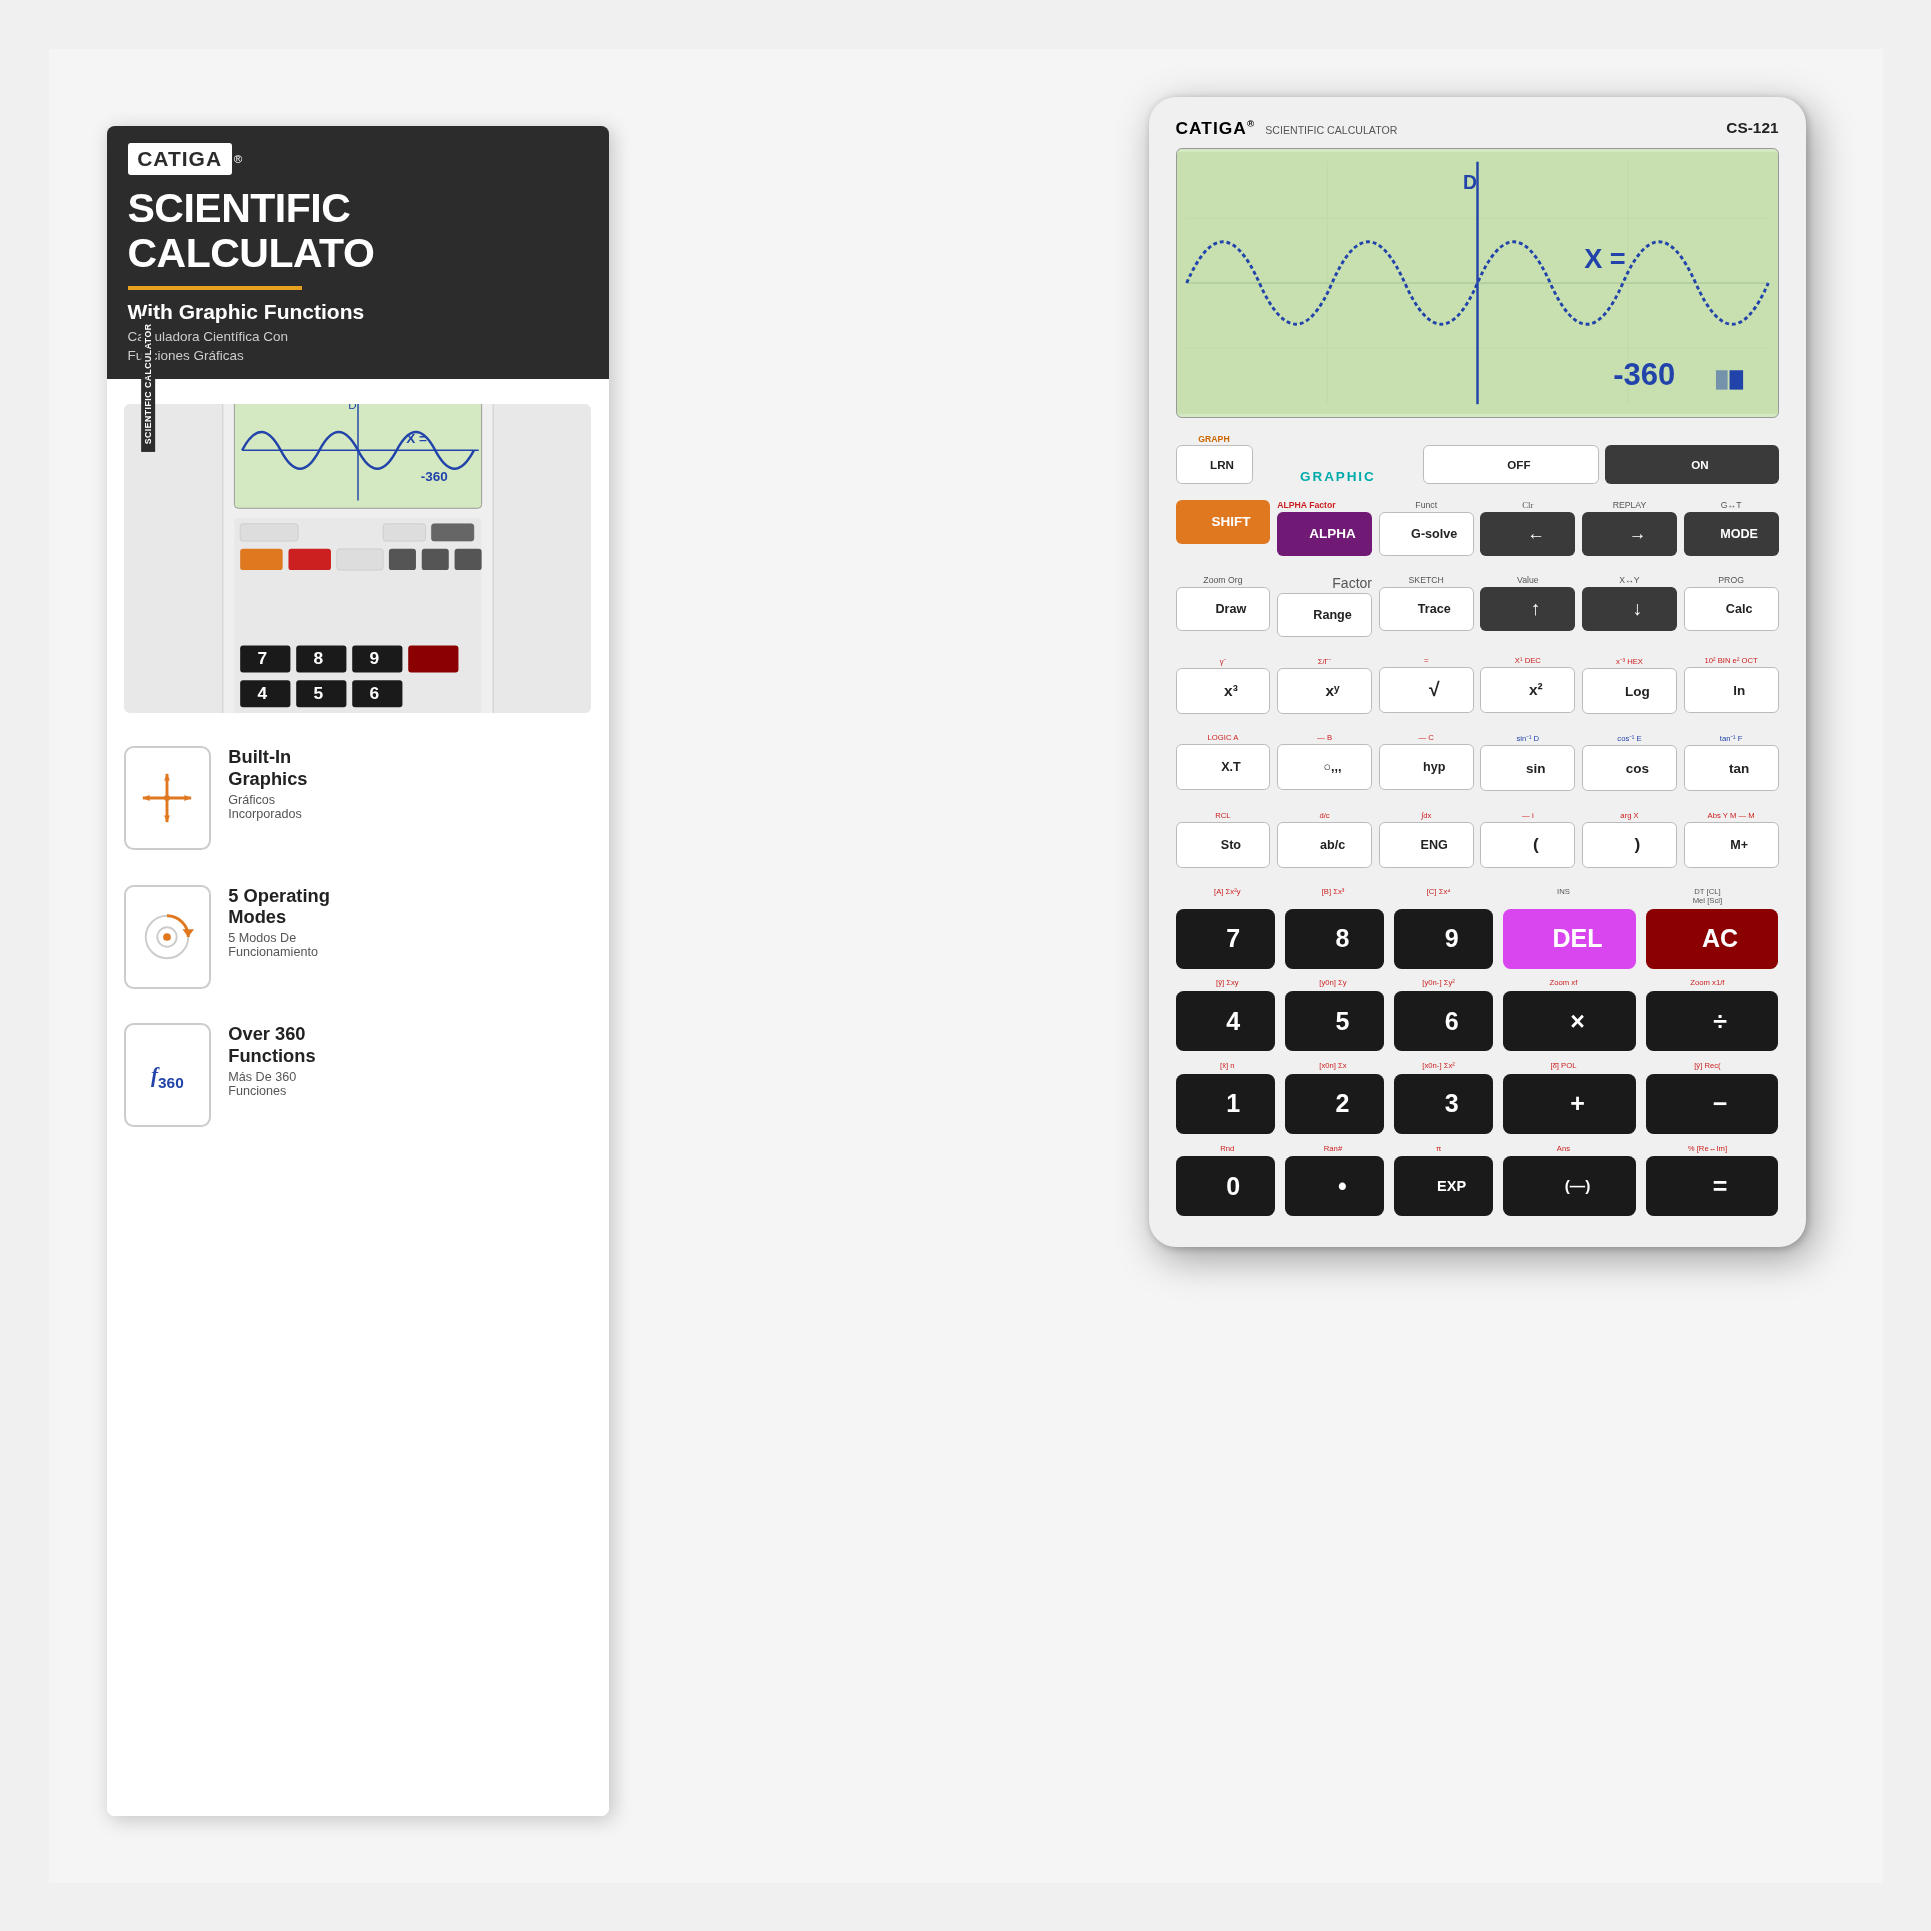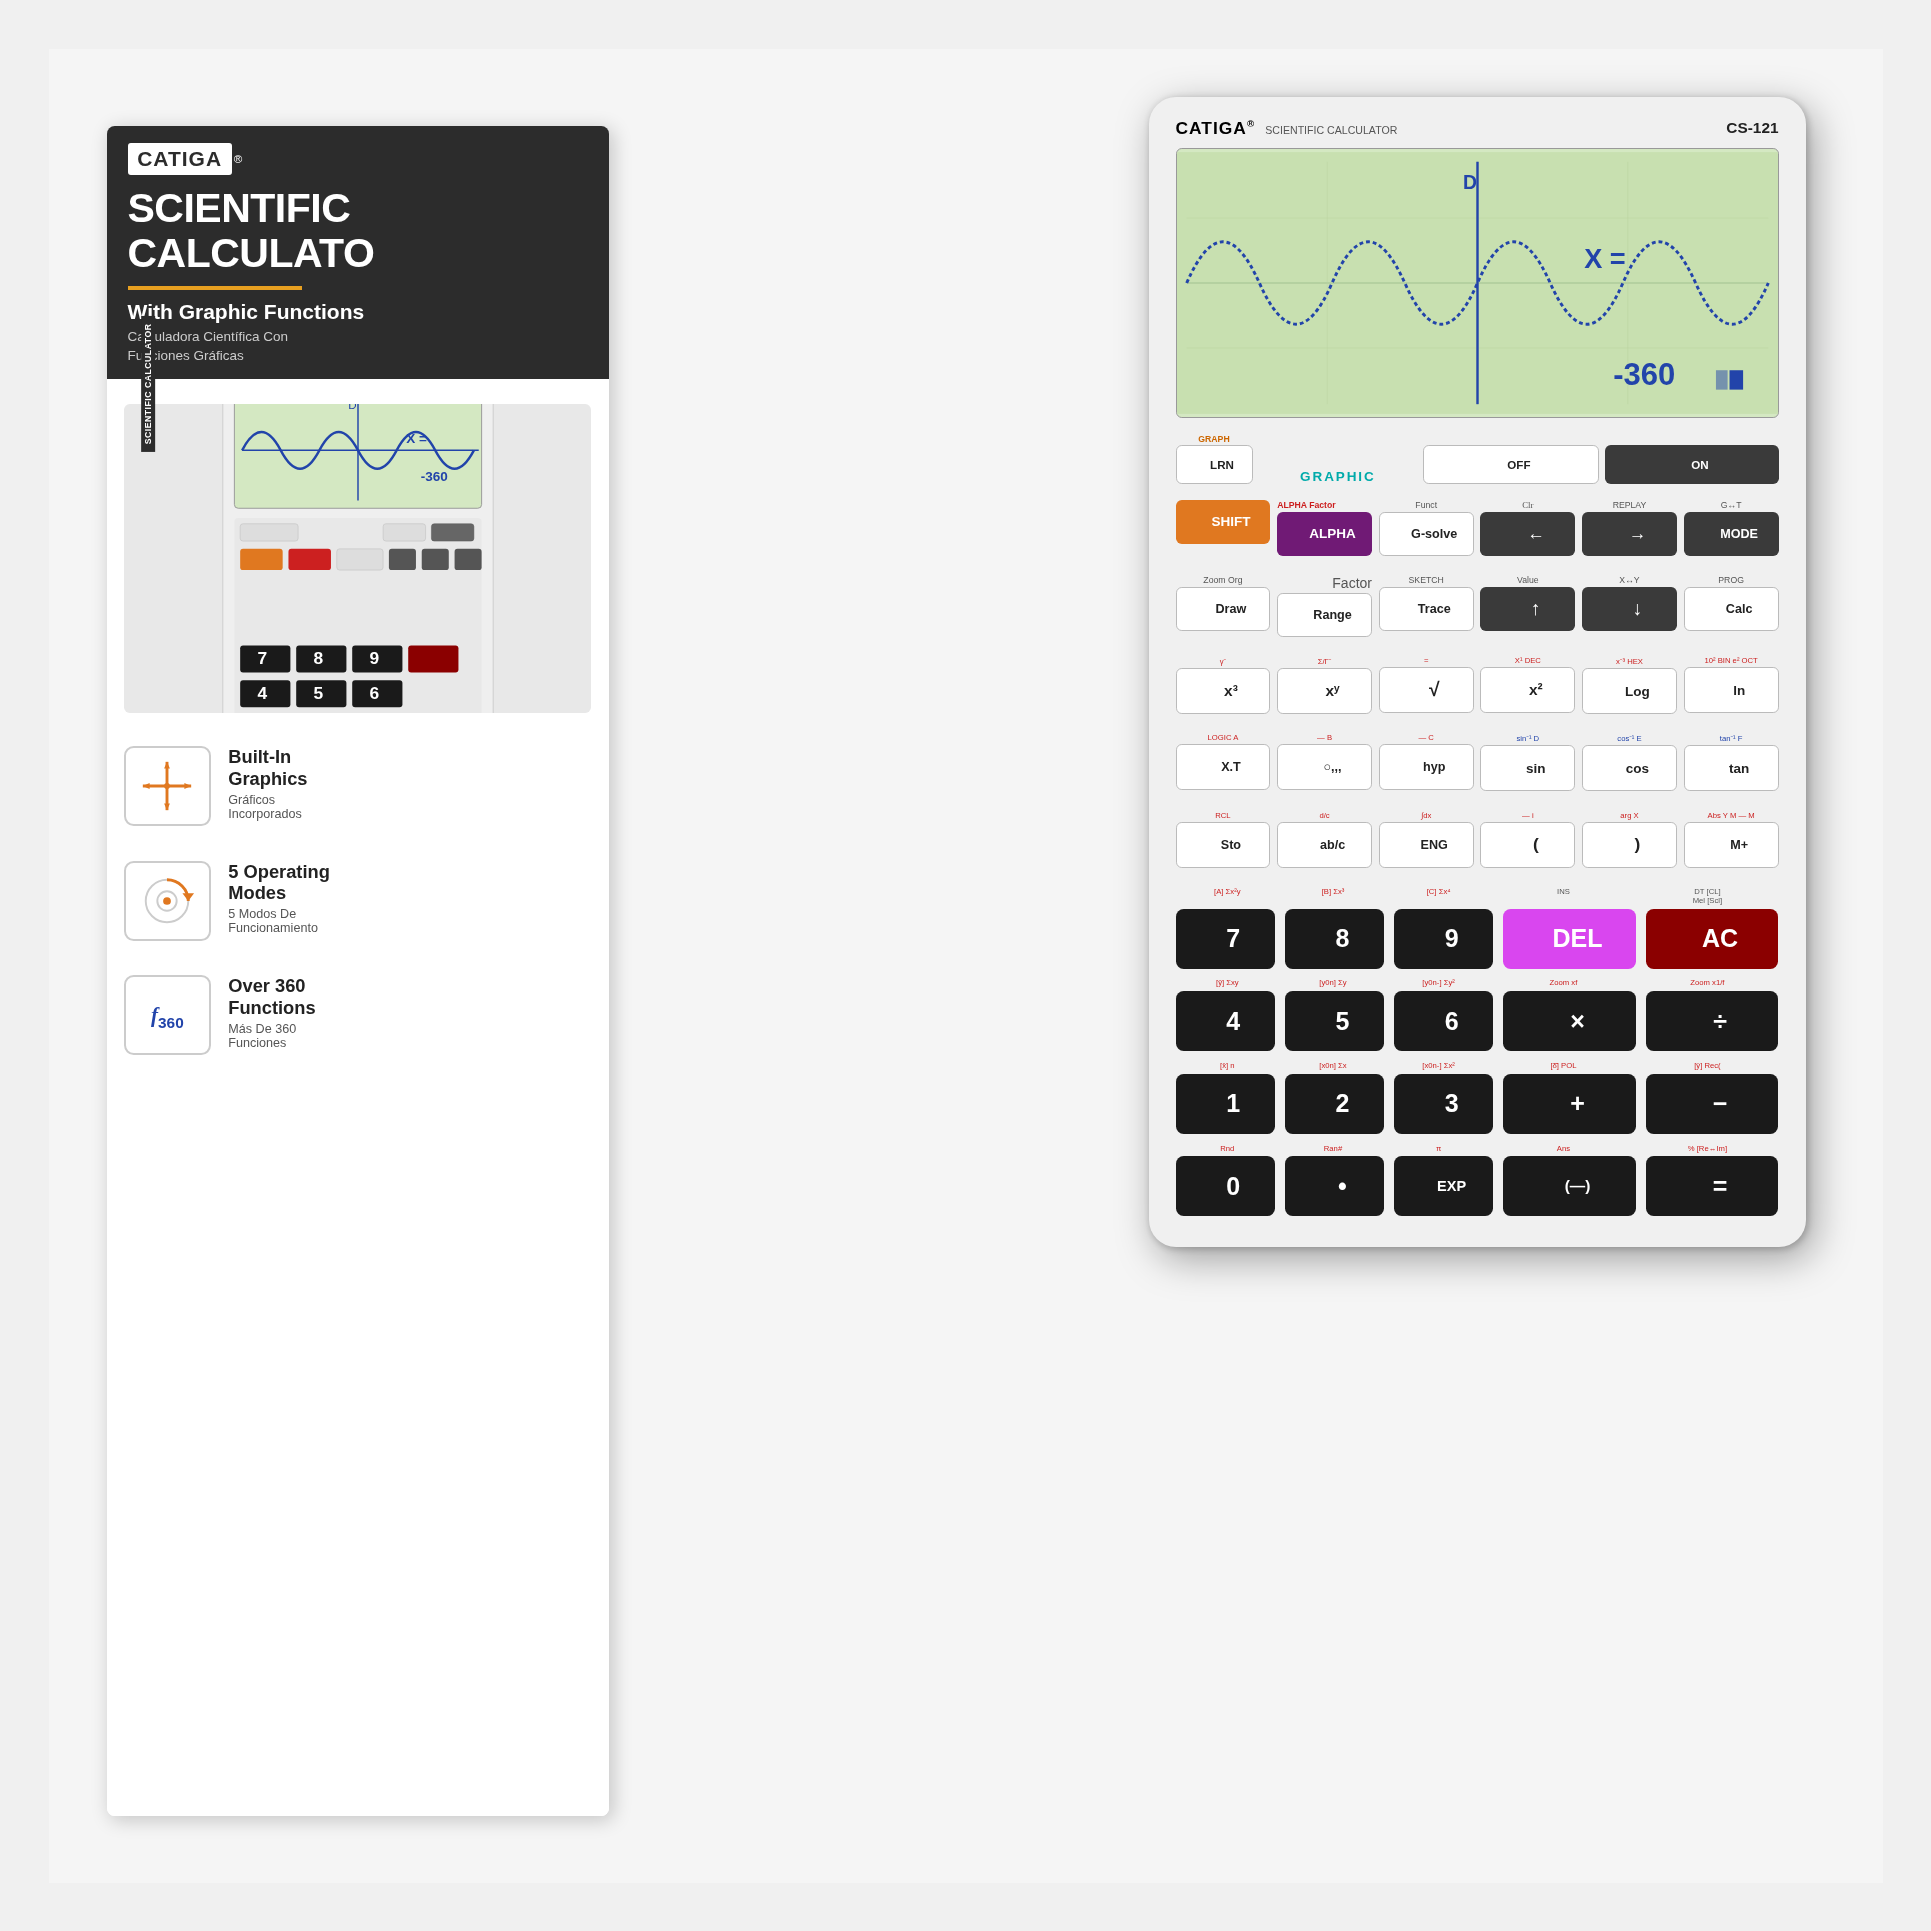--- a/index.html
+++ b/index.html
@@ -104,21 +104,21 @@
       overflow: hidden;
     }
     .feature-row {
       display: flex;
       align-items: flex-start;
       gap: 17.4px;
       margin: 17.4px 0;
     }
     .feature-icon {
       width: 87px;
-      height: 80px;
+      height: 104px;
       border: 2.9px solid #ccc;
       border-radius: 9.7px;
       display: flex;
       align-items: center;
       justify-content: center;
       flex-shrink: 0;
     }
     .feature-text h3 {
       font-size: 18.3px;
       font-weight: 800;

